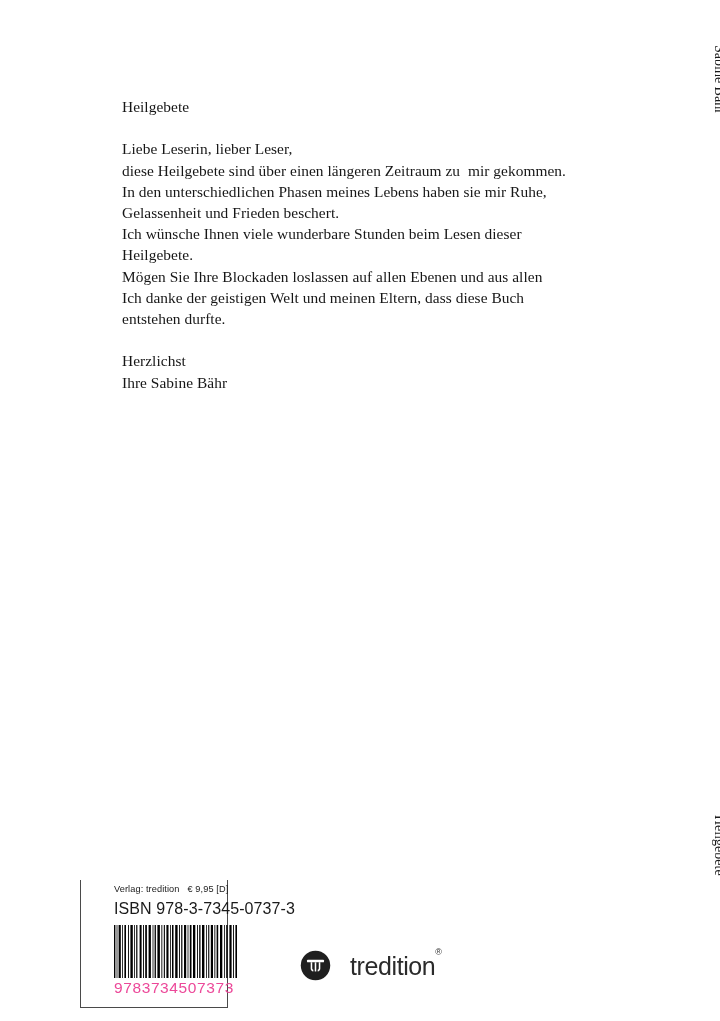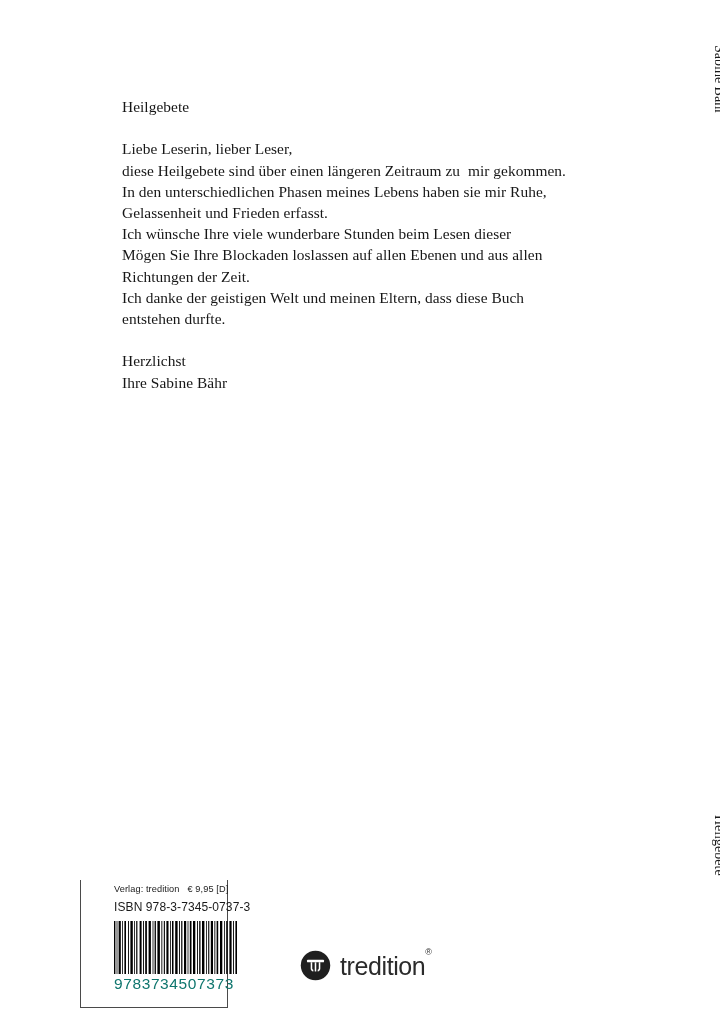--- a/index.html
+++ b/index.html
@@ -66,45 +66,45 @@
     font-family: "Liberation Sans", sans-serif;
     color: #1a1a1a;
     white-space: pre;
   }
   .bc-publisher {
     font-size: 9.2px;
     margin-top: 4px;
     letter-spacing: 0.1px;
   }
   .bc-isbn {
-    font-size: 12px;
+    font-size: 16px;
     margin-top: 6px;
     letter-spacing: 0.1px;
   }
   .bc-bars {
     margin: 7px auto 0 auto;
     width: 124px;
     height: 53px;
     display: block;
   }
   .bc-number {
     font-size: 15.5px;
     margin-top: 1px;
     letter-spacing: 0.6px;
-    color: #0f766e;
+    color: #ec4899;
   }
 
   
   .logo {
     position: absolute;
     left: 300px;
     top: 950px;
     display: flex;
     align-items: center;
-    gap: 9px;
+    gap: 19px;
   }
   .logo-mark {
     width: 31px;
     height: 31px;
     display: block;
   }
   .logo-word {
     font-family: "Liberation Sans", sans-serif;
     font-size: 25px;
     letter-spacing: -0.4px;
@@ -155,24 +155,24 @@
     <p>
       <span class="line">Heilgebete</span>
     </p>
 
     <div class="gap"></div>
 
     <p>
       <span class="line">Liebe Leserin, lieber Leser,</span>
       <span class="line">diese Heilgebete sind über einen längeren Zeitraum zu  mir gekommen.</span>
       <span class="line">In den unterschiedlichen Phasen meines Lebens haben sie mir Ruhe,</span>
-      <span class="line">Gelassenheit und Frieden erfasst.</span>
-      <span class="line">Ich wünsche Ihre viele wunderbare Stunden beim Lesen dieser</span>
+      <span class="line">Gelassenheit und Frieden beschert.</span>
+      <span class="line">Ich wünsche Ihnen viele wunderbare Stunden beim Lesen dieser</span>
+      <span class="line">Heilgebete.</span>
       <span class="line">Mögen Sie Ihre Blockaden loslassen auf allen Ebenen und aus allen</span>
-      <span class="line">Richtungen der Zeit.</span>
       <span class="line">Ich danke der geistigen Welt und meinen Eltern, dass diese Buch</span>
       <span class="line">entstehen durfte.</span>
     </p>
 
     <div class="gap"></div>
 
     <p>
       <span class="line">Herzlichst</span>
       <span class="line">Ihre Sabine Bähr</span>
     </p>

